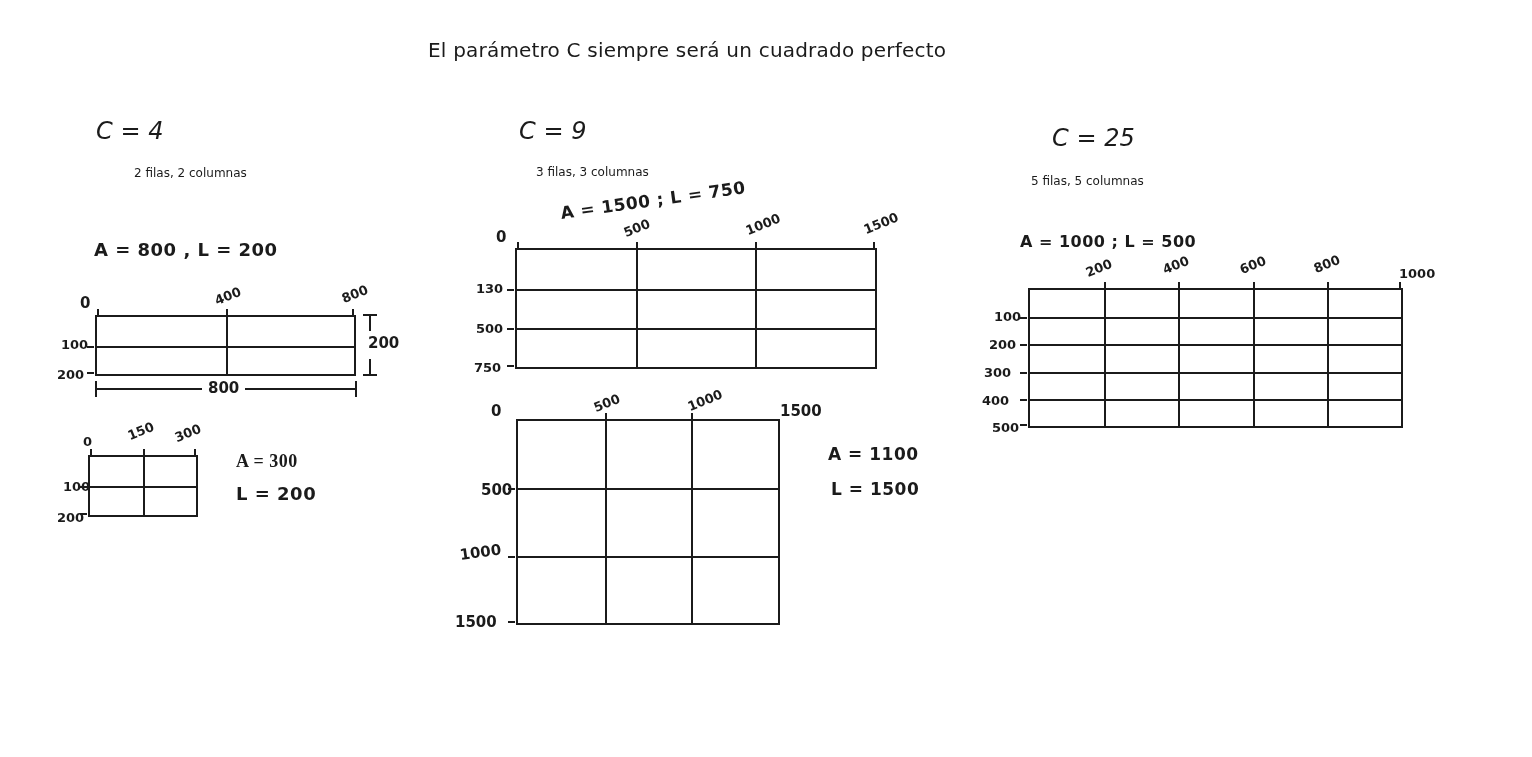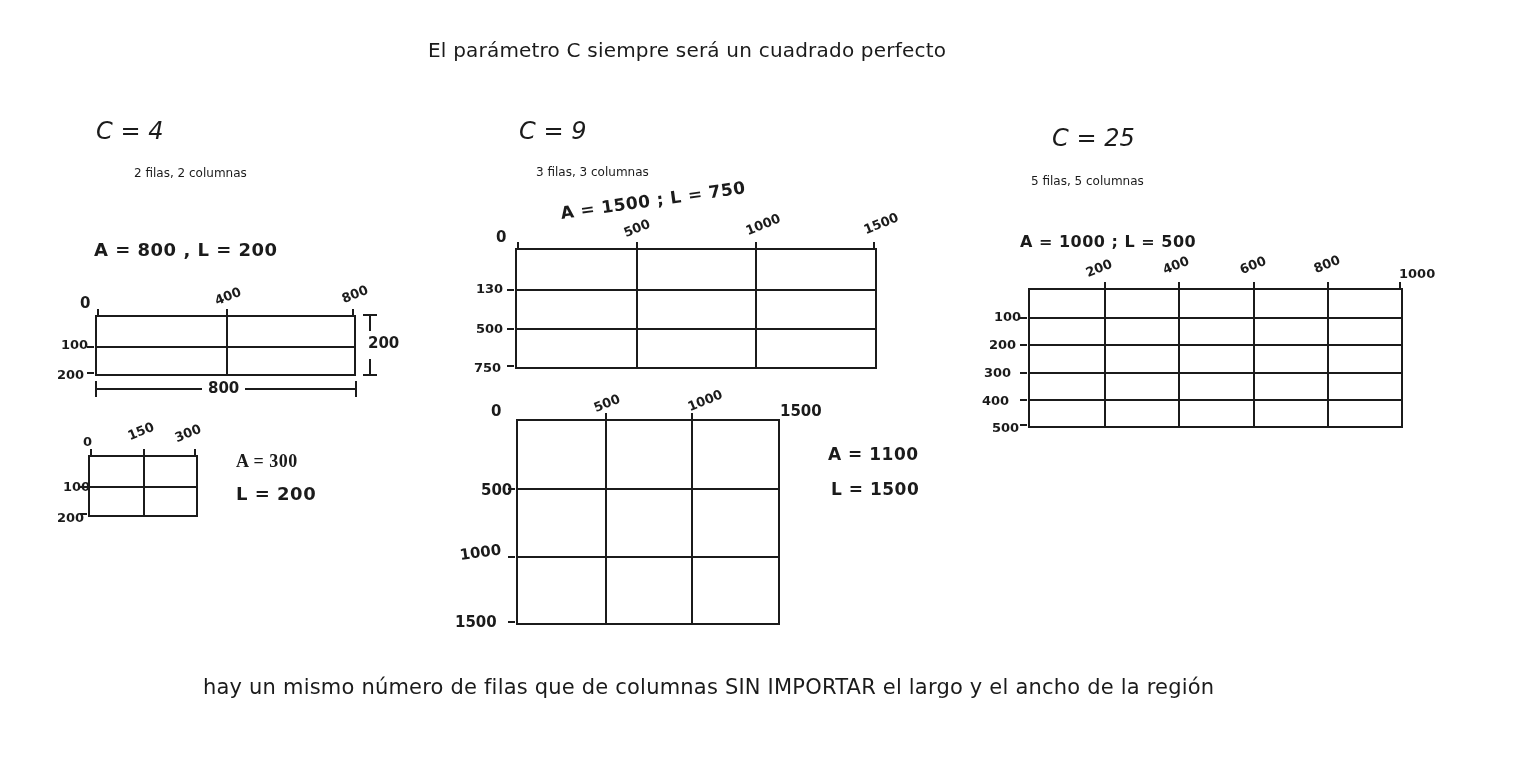--- a/index.html
+++ b/index.html
@@ -158,15 +158,14 @@
   <span class="lbl rot" style="left:1166px;top:262px;">400</span>
   <span class="lbl rot" style="left:1243px;top:262px;">600</span>
   <span class="lbl rot" style="left:1317px;top:261px;">800</span>
   <span class="lbl" style="left:1399px;top:266px;">1000</span>
   <span class="lbl" style="left:994px;top:309px;">100</span>
   <span class="lbl" style="left:989px;top:337px;">200</span>
   <span class="lbl" style="left:984px;top:365px;">300</span>
   <span class="lbl" style="left:982px;top:393px;">400</span>
   <span class="lbl" style="left:992px;top:420px;">500</span>
 
-  <div class="abs footer-line" style="left:203px;top:675px;">hay un mismo número de filas que de columnas SIN IMPORTAR el largo y el ancho de la región</div>
 
 </div>
 
 </body></html>

